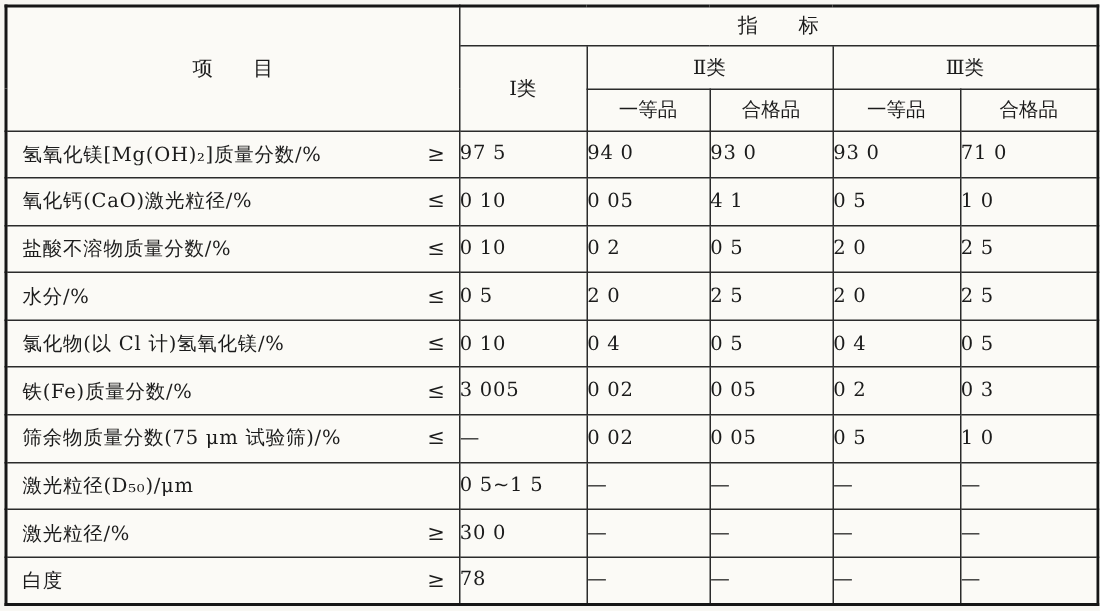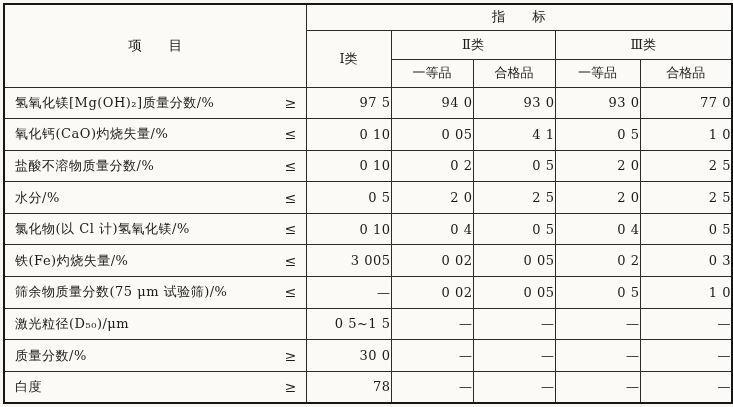--- a/index.html
+++ b/index.html
@@ -35,21 +35,21 @@
   td.item-cell { vertical-align: middle; }
   .item-wrap {
     display: flex;
     justify-content: space-between;
     align-items: center;
     padding: 0 9px 0 10px;
   }
   .item-text { letter-spacing: 0.5px; }
   .limit-symbol { font-size: 14px; padding-left: 6px; }
   td.value-cell {
-    text-align: right;
+    text-align: left;
     vertical-align: middle;
     font-size: 13px;
     letter-spacing: 0.5px;
     margin-left: 16px;
   }
   .hdr-big { font-size: 13.5px; }
 </style>
 </head>
 <body>
 
@@ -85,26 +85,26 @@
       <td class="item-cell">
             <div class="item-wrap">
               <span class="item-text">氢氧化镁[Mg(OH)₂]质量分数/%</span>
               <span class="limit-symbol">≥</span>
             </div>
           </td>
       <td class="value-cell">97 5</td>
       <td class="value-cell">94 0</td>
       <td class="value-cell">93 0</td>
       <td class="value-cell">93 0</td>
-      <td class="value-cell">77 0</td>
-    </tr>
-    <tr>
-      <td class="item-cell">
-            <div class="item-wrap">
-              <span class="item-text">氧化钙(CaO)灼烧失量/%</span>
+      <td class="value-cell">71 0</td>
+    </tr>
+    <tr>
+      <td class="item-cell">
+            <div class="item-wrap">
+              <span class="item-text">氧化钙(CaO)激光粒径/%</span>
               <span class="limit-symbol">≤</span>
             </div>
           </td>
       <td class="value-cell">0 10</td>
       <td class="value-cell">0 05</td>
       <td class="value-cell">4 1</td>
       <td class="value-cell">0 5</td>
       <td class="value-cell">1 0</td>
     </tr>
     <tr>
@@ -142,21 +142,21 @@
           </td>
       <td class="value-cell">0 10</td>
       <td class="value-cell">0 4</td>
       <td class="value-cell">0 5</td>
       <td class="value-cell">0 4</td>
       <td class="value-cell">0 5</td>
     </tr>
     <tr>
       <td class="item-cell">
             <div class="item-wrap">
-              <span class="item-text">铁(Fe)灼烧失量/%</span>
+              <span class="item-text">铁(Fe)质量分数/%</span>
               <span class="limit-symbol">≤</span>
             </div>
           </td>
       <td class="value-cell">3 005</td>
       <td class="value-cell">0 02</td>
       <td class="value-cell">0 05</td>
       <td class="value-cell">0 2</td>
       <td class="value-cell">0 3</td>
     </tr>
     <tr>
@@ -181,21 +181,21 @@
           </td>
       <td class="value-cell">0 5~1 5</td>
       <td class="value-cell">—</td>
       <td class="value-cell">—</td>
       <td class="value-cell">—</td>
       <td class="value-cell">—</td>
     </tr>
     <tr>
       <td class="item-cell">
             <div class="item-wrap">
-              <span class="item-text">质量分数/%</span>
+              <span class="item-text">激光粒径/%</span>
               <span class="limit-symbol">≥</span>
             </div>
           </td>
       <td class="value-cell">30 0</td>
       <td class="value-cell">—</td>
       <td class="value-cell">—</td>
       <td class="value-cell">—</td>
       <td class="value-cell">—</td>
     </tr>
     <tr>

